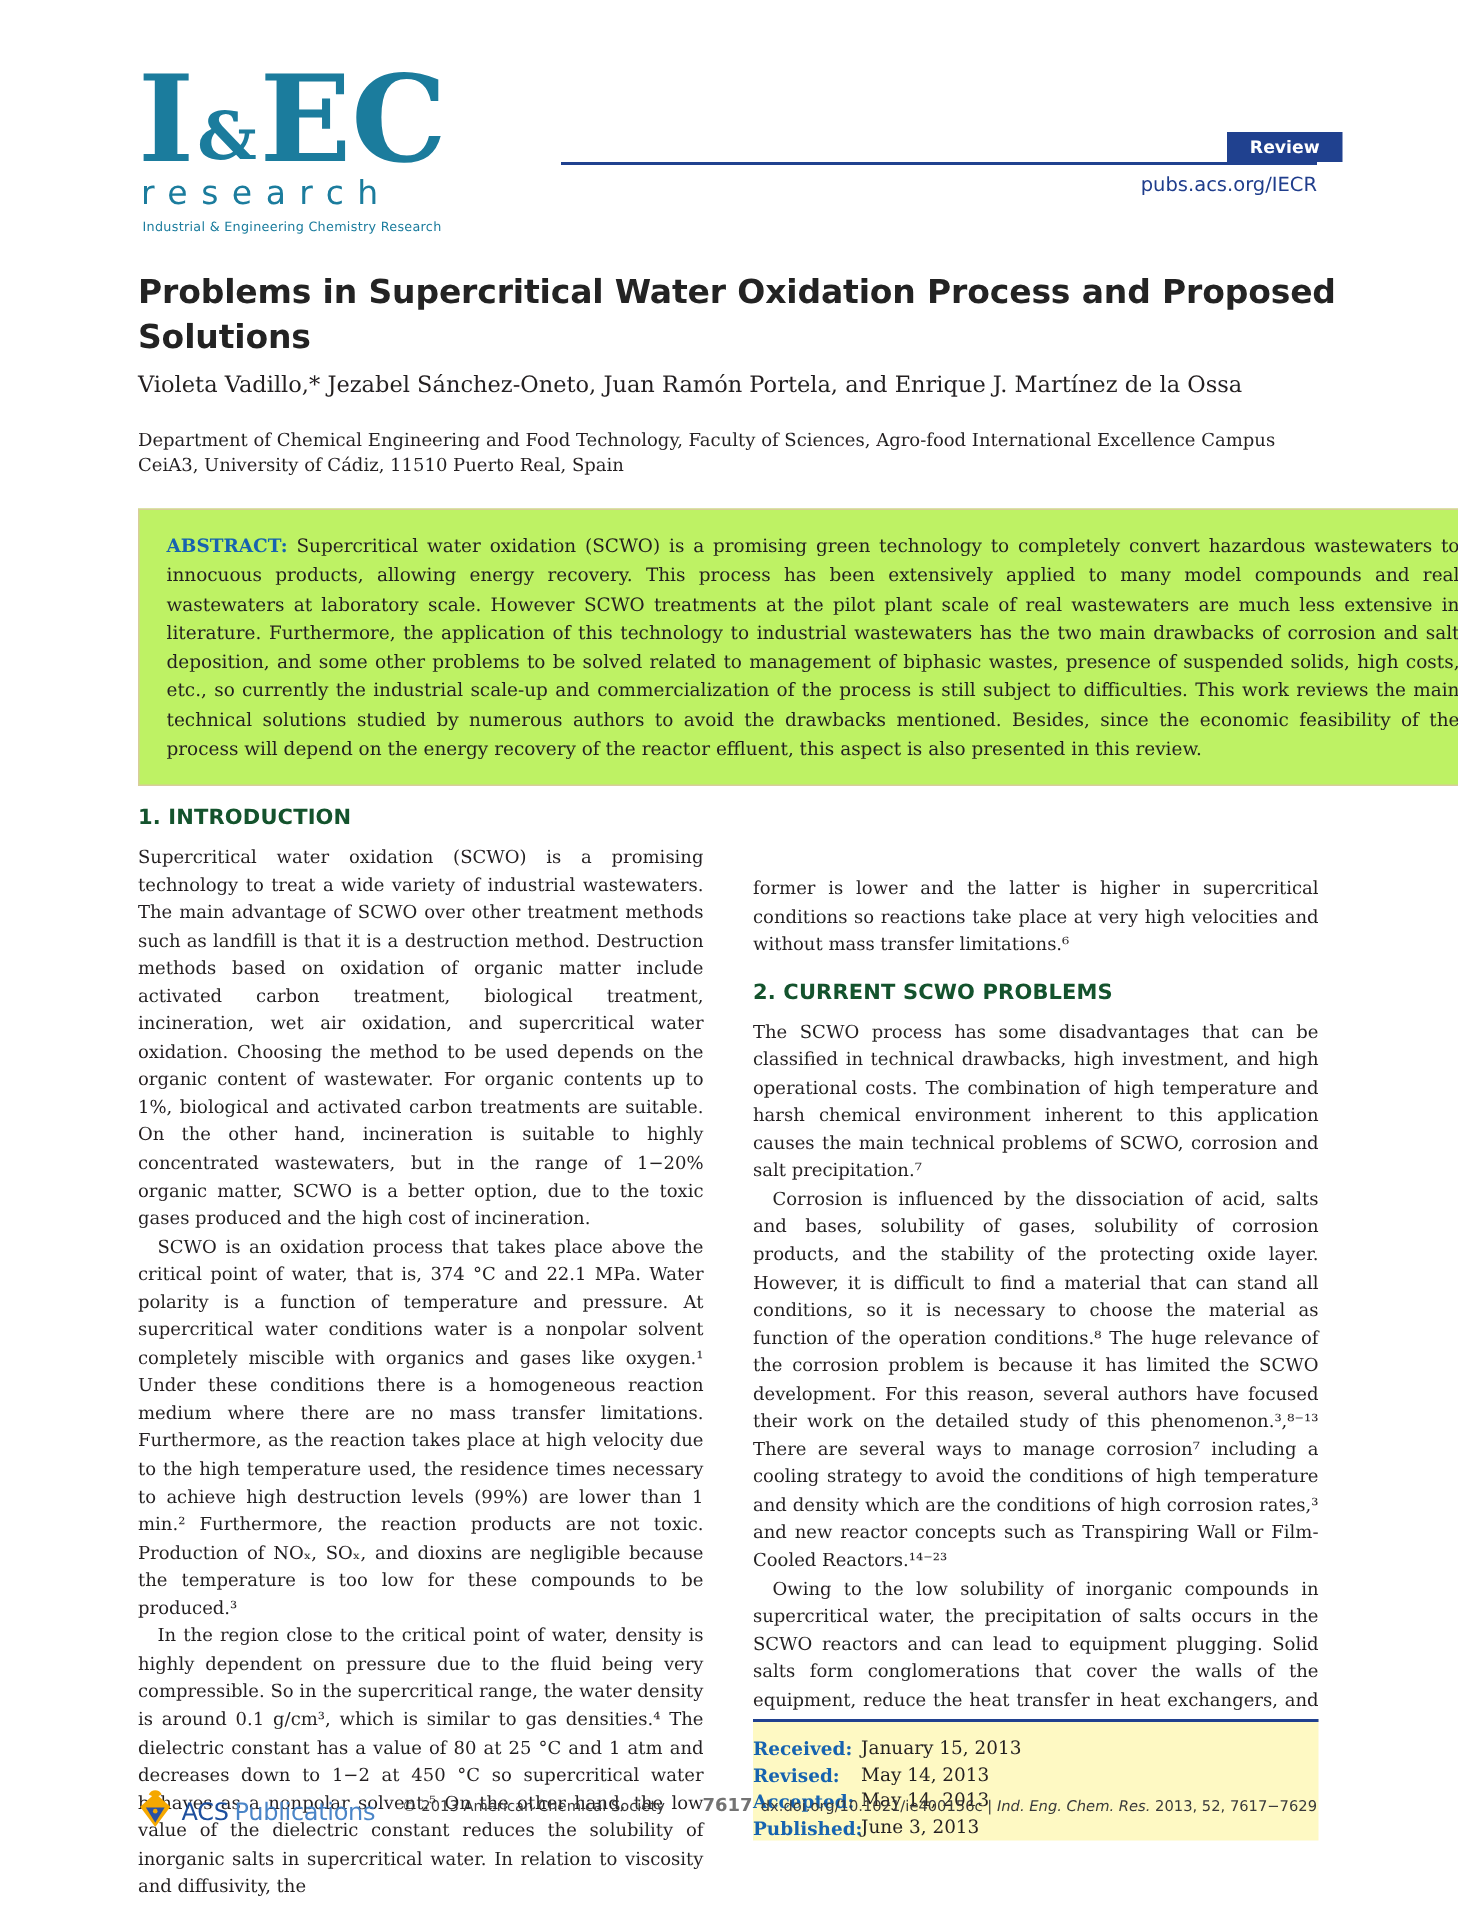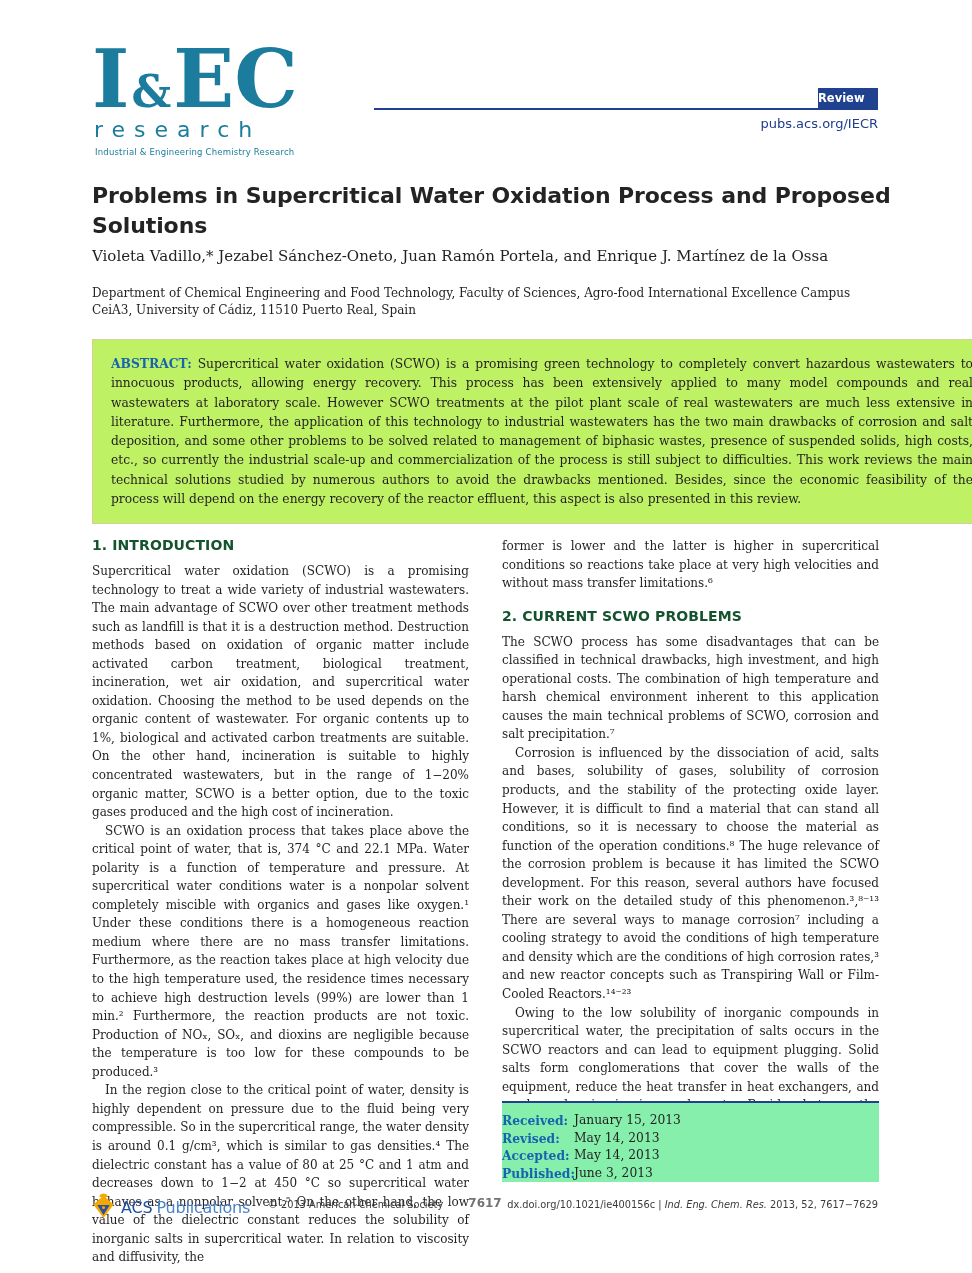--- a/index.html
+++ b/index.html
@@ -11,52 +11,52 @@
   
   .logo { position:absolute; left:92px; top:48px; color:#1b7c9d; }
   .logo-main { display:flex; align-items:flex-end; font-family:"DejaVu Serif",serif; font-weight:bold; line-height:0.78; }
   .logo-i, .logo-ec { font-size:80px; }
   .logo-amp { font-size:44px; margin:0 2px 1px 2px; }
   .logo-research { font-family:"DejaVu Sans",sans-serif; font-size:22px; letter-spacing:9px; margin-top:7px; margin-left:2px; }
   .logo-tag { font-family:"DejaVu Sans",sans-serif; font-size:8.5px; letter-spacing:0.2px; margin-top:5px; margin-left:3px; }
 
   .header-rule { position:absolute; left:374px; top:108px; width:504px; height:2px; background:#20418f; }
   .review-badge {
-    position:absolute; left:818px; top:88px; width:60px; height:20px;
+    position:absolute; left:818px; top:88px; width:77px; height:20px;
     background:#20418f; color:#ffffff; font:bold 11.5px "DejaVu Sans",sans-serif;
-    text-align:left; line-height:20px;
+    text-align:center; line-height:20px;
   }
   .site-url { position:absolute; top:116px; right:94px; color:#1f3d8c; font:13px "DejaVu Sans",sans-serif; }
 
   
   .title { position:absolute; left:92px; top:181px; width:800px; margin:0;
     font:bold 22px/29.5px "DejaVu Sans",sans-serif; color:#232323; letter-spacing:-0.1px; }
   .authors { position:absolute; left:92px; top:247px; width:795px; font-size:15px; }
   .affiliation { position:absolute; left:92px; top:285px; width:795px; font-size:12px; line-height:16.5px; }
 
   
   .abstract {
     position:absolute; left:92px; top:339px; width:898px; box-sizing:border-box;
     background:#bef264; border:1px solid #d8cd9b; padding:14px 16px 14px 18px;
   }
   .abstract-p { margin:0; font-size:12.3px; line-height:19.3px; text-align:justify; }
   .abstract-label { color:#1763af; font-weight:bold; }
 
   
   .col { position:absolute; top:537px; width:377px; }
   .col-left { left:92px; }
-  .col-right { left:502px; }
+  .col-right { left:502px;margin-top:46px; }
   .sec-heading { margin:0 0 9px 0; font:bold 14px "DejaVu Sans",sans-serif; color:#14532d; letter-spacing:0.1px; }
   .sec-heading.sec2 { margin-top:15px; }
   .body-p { margin:0; font-size:12px; line-height:18.55px; text-align:justify; }
   .indent { text-indent:13px; }
 
   
   .dates-box {
-    position:absolute; left:502px; top:1101px; width:377px; background:#86efac;
+    position:absolute; left:502px; top:1146px; width:377px; background:#fef9c3;
     border-top:2px solid #20418f; padding-top:9px;
   }
   .date-row { display:flex; font-size:12.3px; line-height:17.5px; }
   .date-label { color:#1763af; font-weight:bold; width:72px; flex-shrink:0; }
 
   
   .footer { position:absolute; left:92px; top:1190px; width:786px; height:34px; font-family:"DejaVu Sans",sans-serif; }
   .acs-logo { position:absolute; left:0; top:2px; display:flex; align-items:center; gap:6px; cursor:pointer; }
   .acs-text { font-size:16px; letter-spacing:-0.2px; }
   .acs-a { color:#1d4f9e; }

